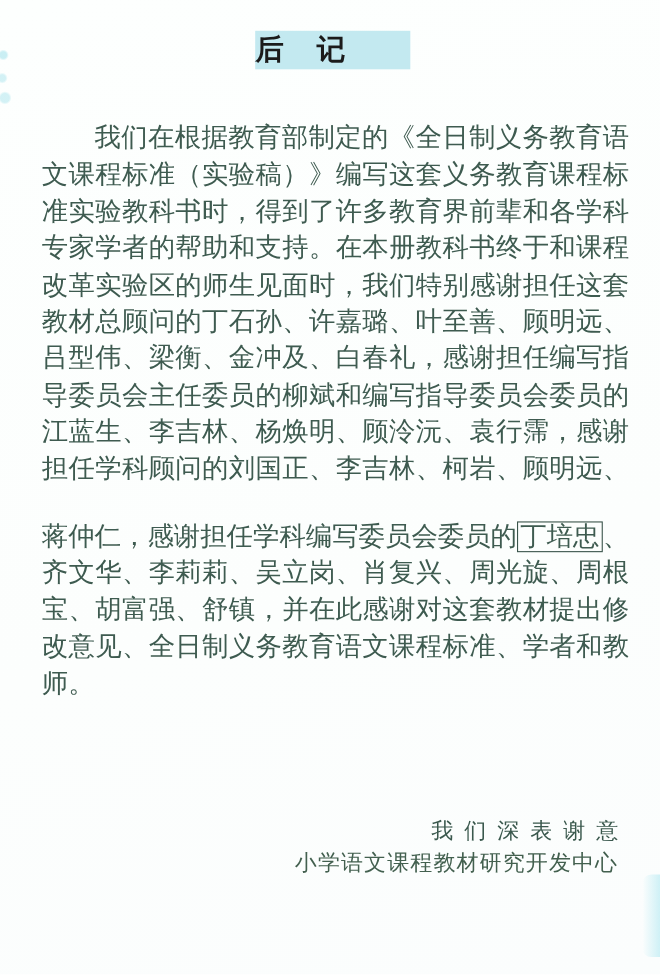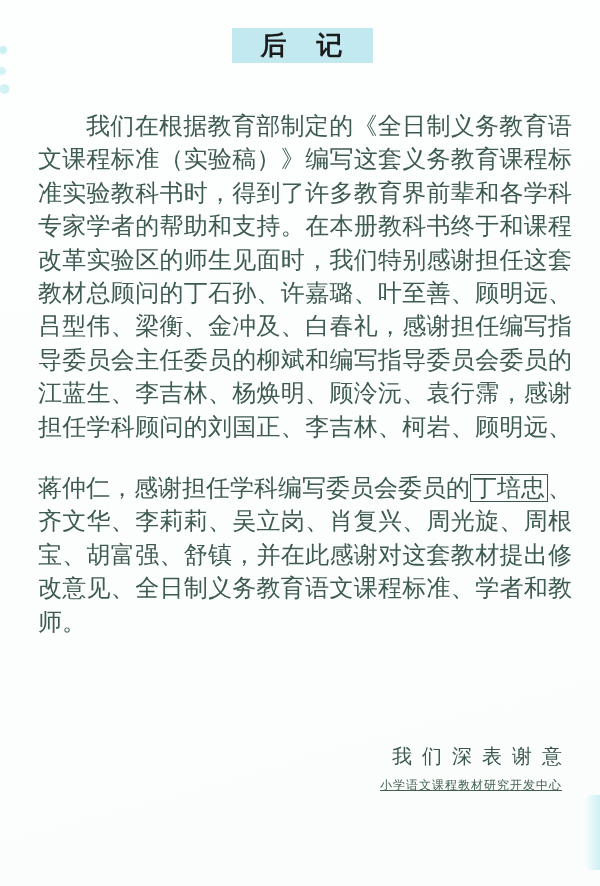--- a/index.html
+++ b/index.html
@@ -20,21 +20,21 @@
   
   .title-box {
     position: absolute;
     left: 232px;
     top: 28px;
     width: 141px;
     height: 35px;
     background: #c3e9f0;
     display: flex;
     align-items: center;
-    justify-content: center;
+    justify-content: flex-start;
   }
   .title-text {
     font-family: "Liberation Sans", sans-serif;
     font-weight: bold;
     font-size: 26px;
     letter-spacing: 2px;
     color: #1b1b1b;
     white-space: pre;
   }
 
@@ -73,25 +73,24 @@
     color: #3e5b50;
   }
   .sig-line1 {
     font-size: 20px;
     letter-spacing: 10px;
     margin-right: -10px;
     line-height: 32px;
     color: #3a584d;
   }
   .sig-line2 {
-    font-size: 12px;
+    font-size: 20px;
     letter-spacing: 1px;
     line-height: 26px;
     color: #43604f;
-    text-decoration: underline;
   }
 
   
   .artifact {
     position: absolute;
     pointer-events: none;
   }
   .artifact-left {
     left: 0;
     top: 38px;

